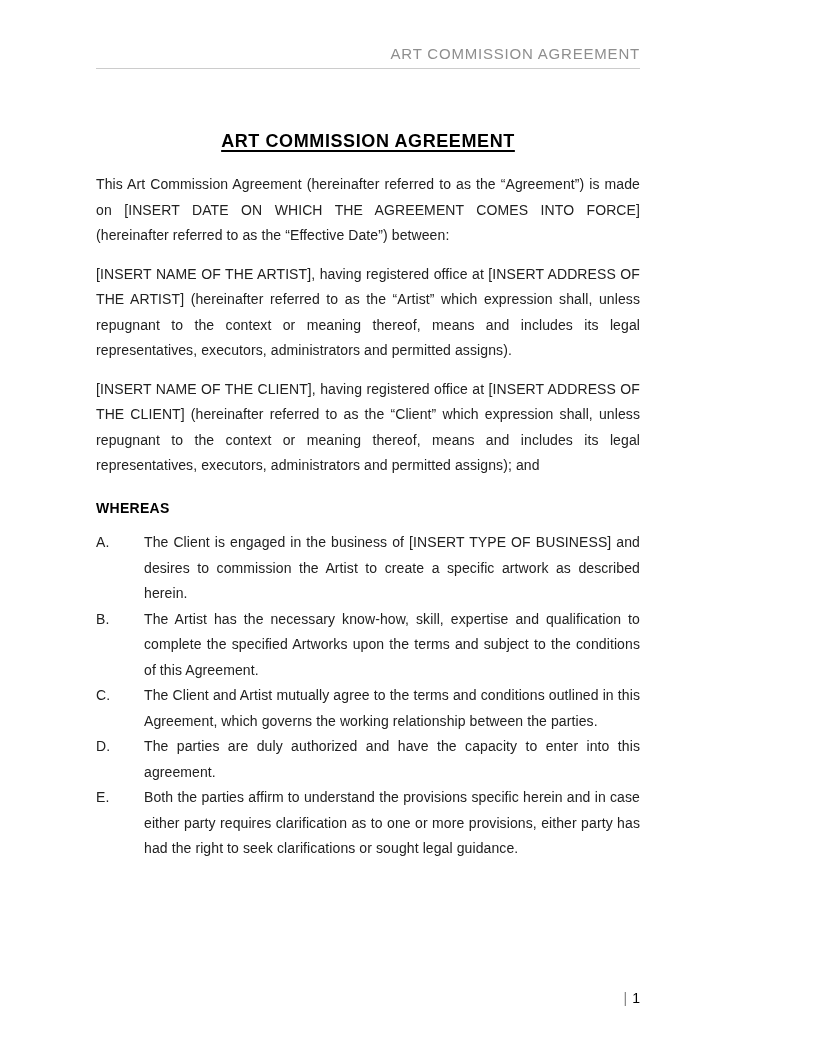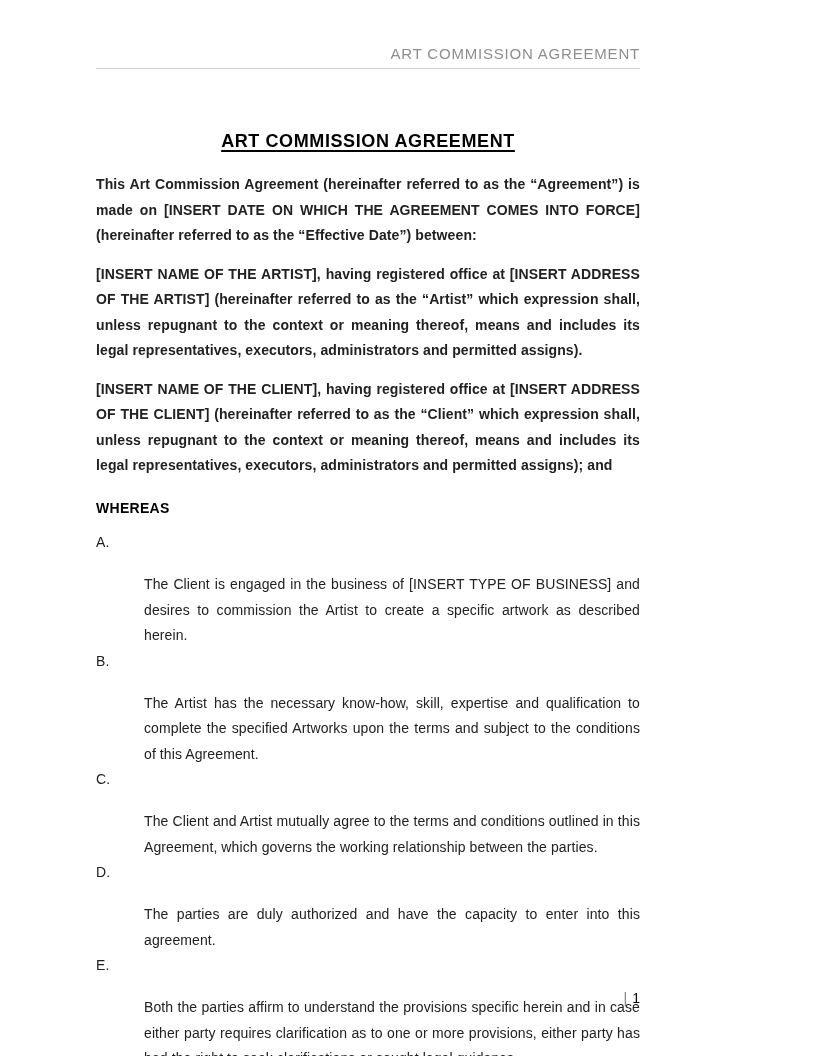--- a/index.html
+++ b/index.html
@@ -38,21 +38,20 @@
     text-underline-offset: 3px;
     text-decoration-thickness: 1.5px;
     color: #000000;
   }
   .para {
     margin-top: 19px;
     font-size: 14px;
     line-height: 25.5px;
     text-align: justify;
     letter-spacing: 0.1px;
-    font-weight: bold;
   }
   .para + .para { margin-top: 13px; }
   .whereas {
     margin-top: 17px;
     font-size: 14px;
     line-height: 25.5px;
     font-weight: bold;
     letter-spacing: 0.3px;
     color: #000000;
   }
@@ -63,21 +62,20 @@
     line-height: 25.5px;
     letter-spacing: 0.1px;
   }
   .recital .marker {
     flex: 0 0 48px;
     text-align: left;
   }
   .recital .rtext {
     flex: 1 1 auto;
     text-align: justify;
-    margin-top: 42px;
   }
   .page-footer {
     position: absolute;
     right: 95px;
     top: 989px;
     font-size: 14px;
     line-height: 18px;
   }
   .page-footer .sep {
     color: var(--footer-separator, #7f7f7f);

